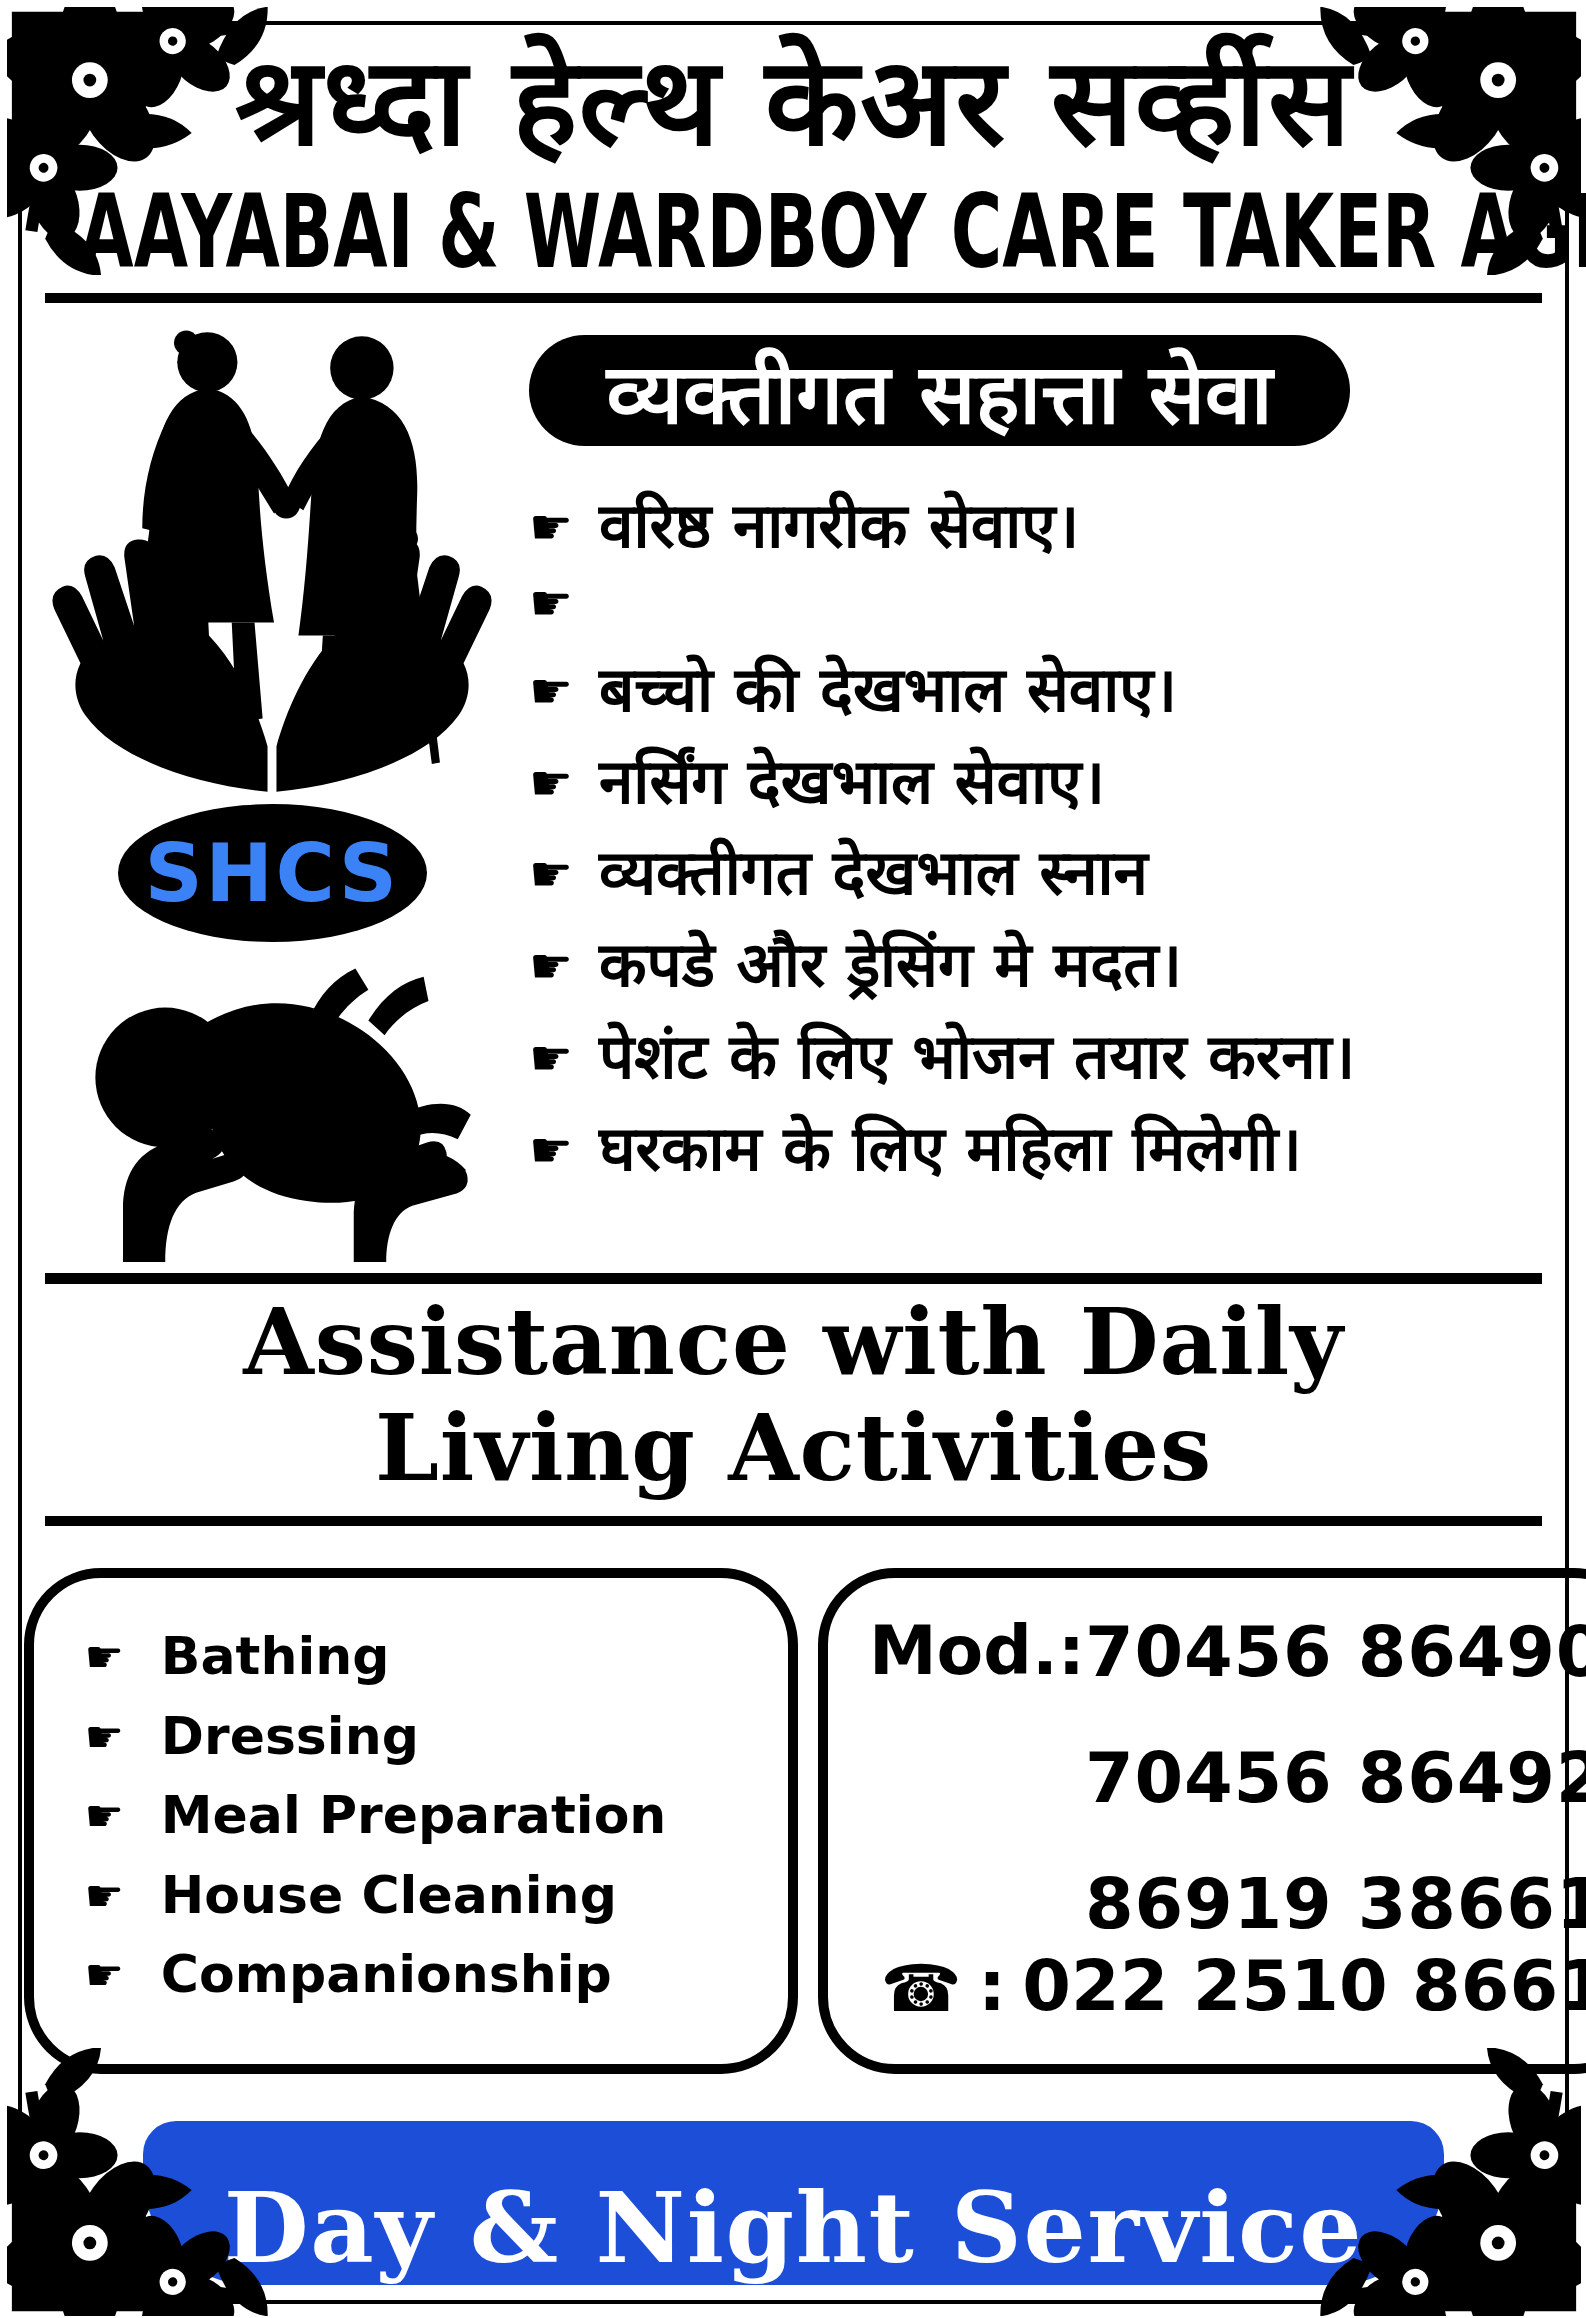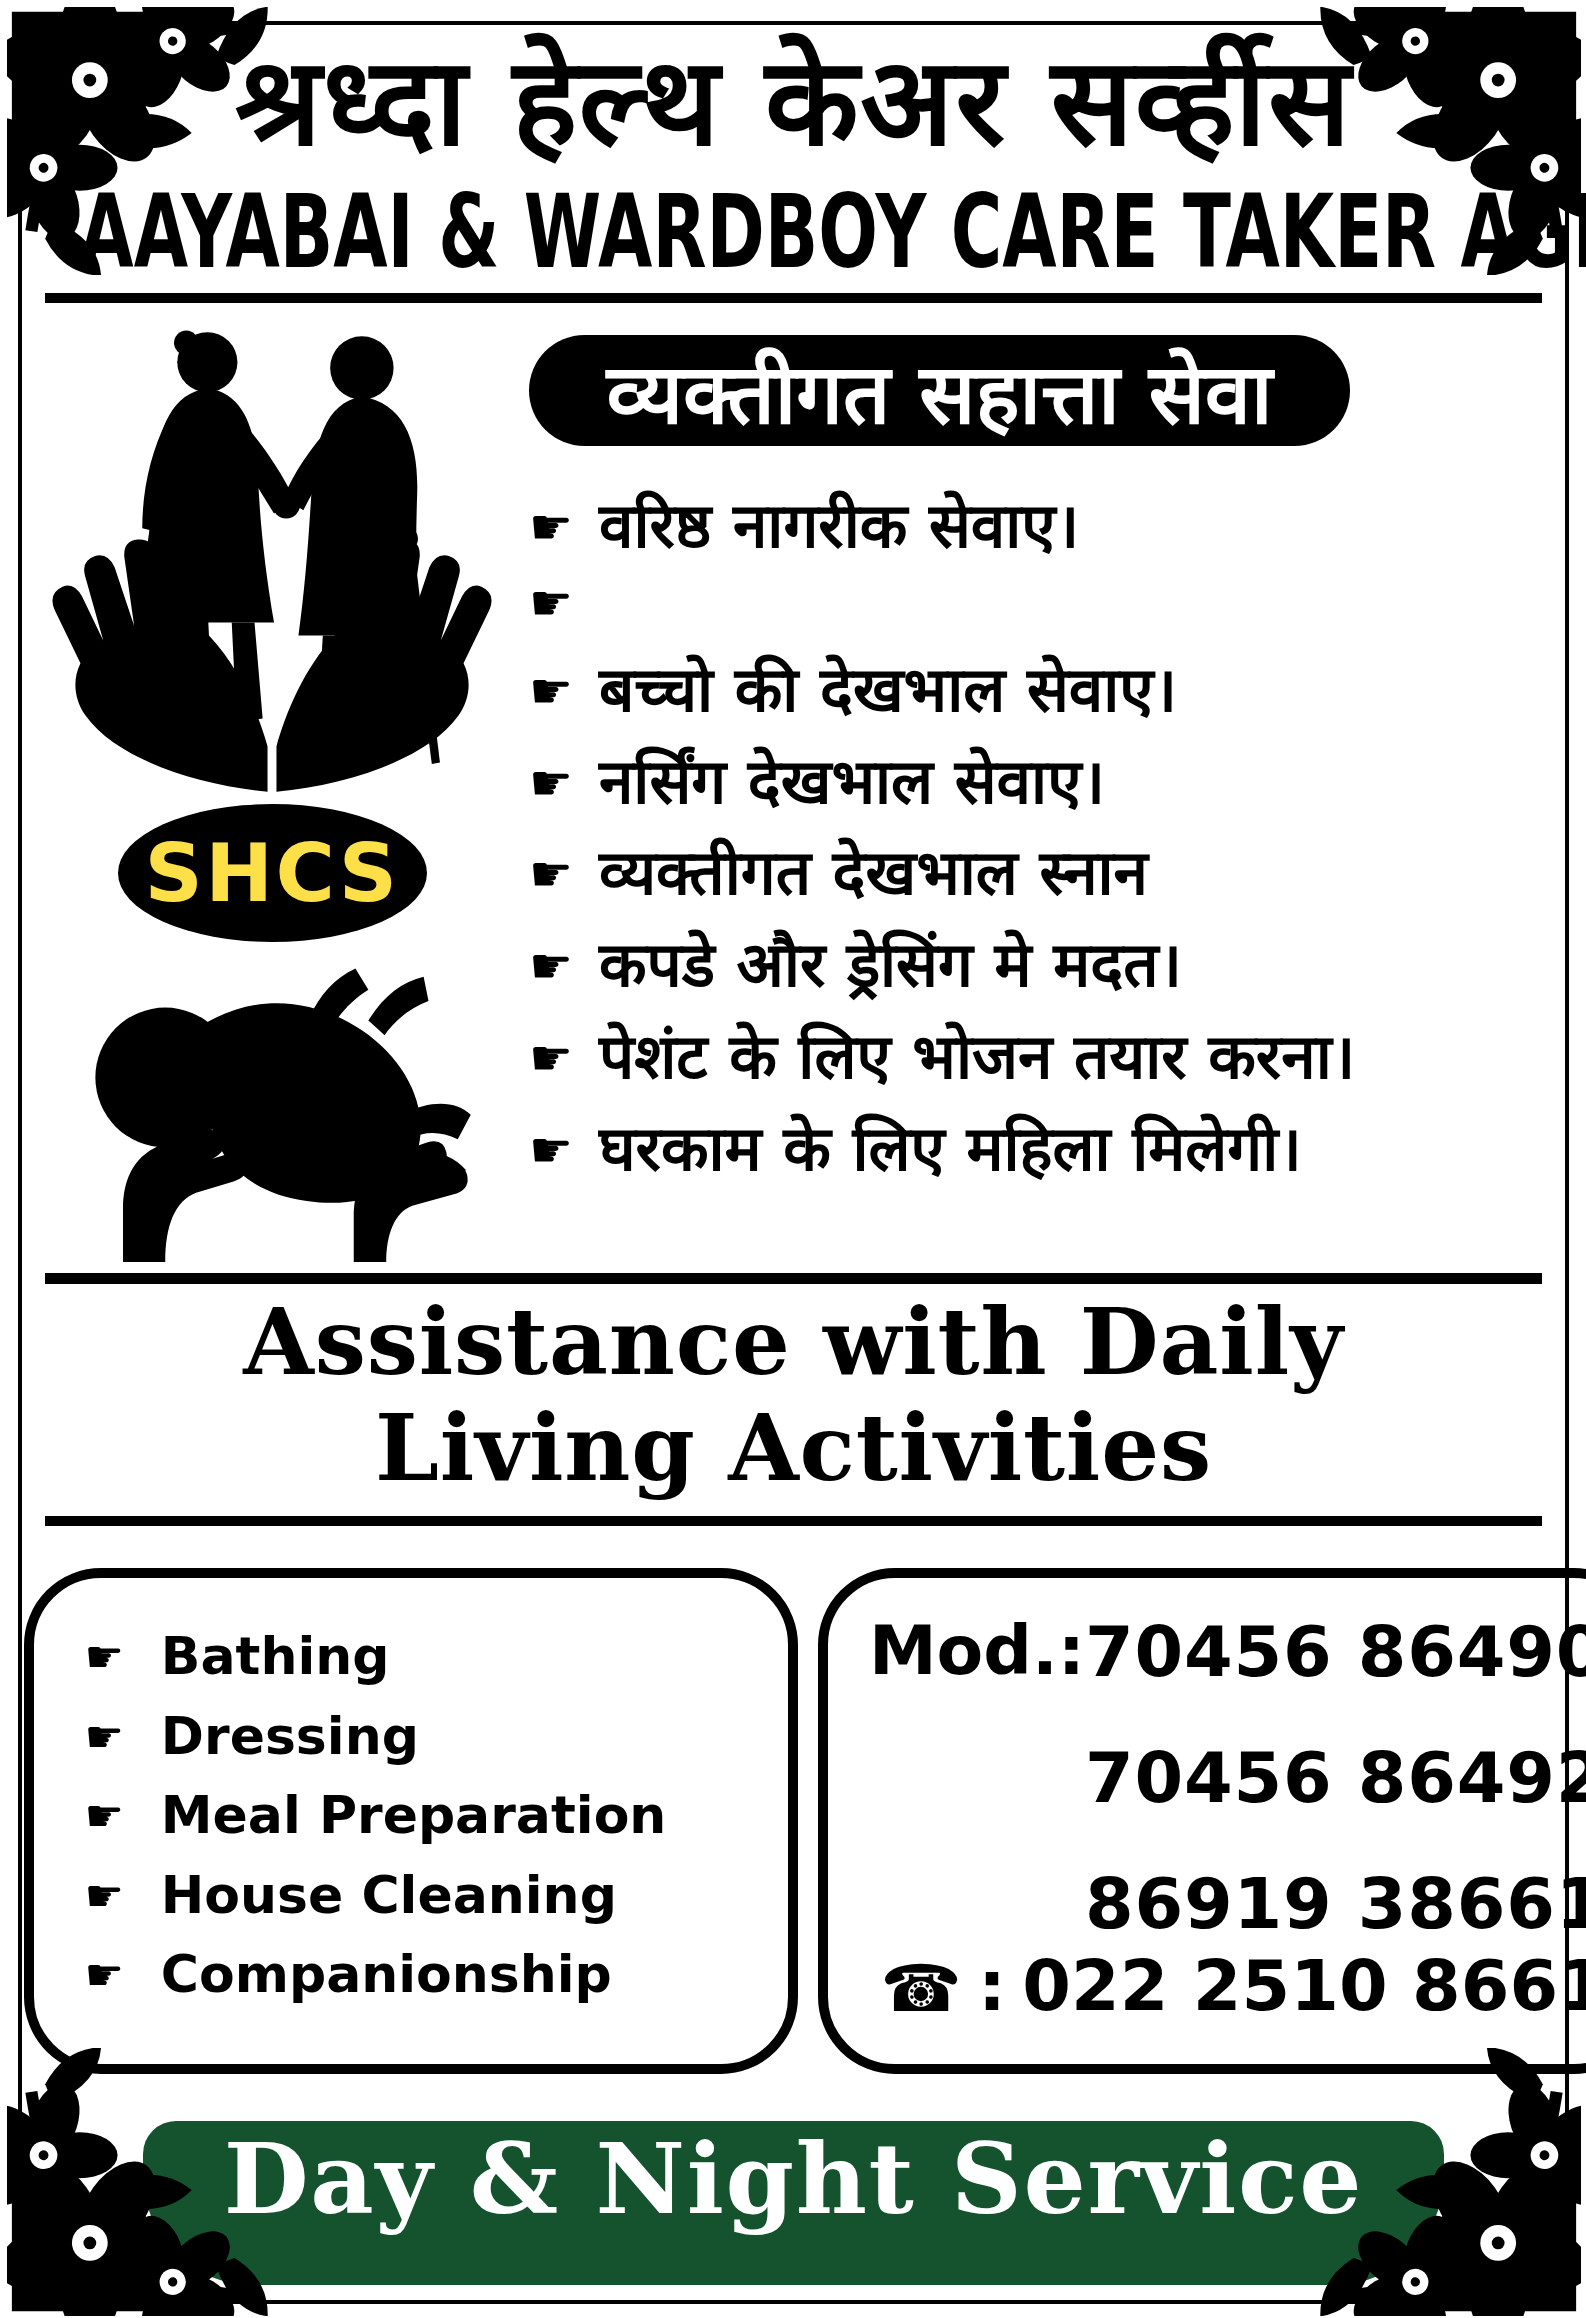--- a/index.html
+++ b/index.html
@@ -32,21 +32,21 @@
   .rule { height:10.6px; background:#000; margin:0 45px; }
   .title-rule { margin-top:9.8px; }
   
   .main { display:flex; padding:3.3px 21px 0 28px; }
   .left-col { flex:0 0 488px; display:flex; flex-direction:column; align-items:center; }
   .couple-svg { width:468px; height:488px; }
   .shcs {
     margin-top:9.8px; width:309px; height:138px; background:#000; border-radius:50%;
     display:flex; align-items:center; justify-content:center;
   }
-  .shcs span { color:#fde047; font-size:81px; font-weight:700; letter-spacing:2.4px; }
+  .shcs span { color:#3b82f6; font-size:81px; font-weight:700; letter-spacing:2.4px; }
   .baby-svg { width:455px; height:313px; margin-top:6.5px; }
   .right-col { flex:1; padding-left:13px; }
   .pill {
     margin-top:28px; width:821px; height:111px; background:#000; border-radius:68px;
     color:#fff; display:flex; align-items:center; justify-content:center;
     font-size:83px; font-weight:700; white-space:nowrap;
   }
   .svc-list { list-style:none; margin-top:34px; }
   .svc-item {
     display:flex; align-items:baseline; gap:26px;
@@ -75,23 +75,23 @@
   .mod-label { font-size:68px; font-weight:700; }
   .numbers { margin-left:auto; display:flex; flex-direction:column; gap:44px; padding-right:1.6px; }
   .number { font-size:70px; font-weight:700; letter-spacing:0.8px; white-space:nowrap; }
   .phone-line {
     margin-top:auto; display:flex; align-items:center; justify-content:flex-end;
     gap:16.3px; font-size:70px; font-weight:700; white-space:nowrap;
   }
   .phone-icon { font-size:65px; transform:translateY(1.6px); }
   
   .banner {
-    margin:47px auto 0; width:1301px; height:164px; background:#14532d;
+    margin:47px auto 0; width:1301px; height:164px; background:#1d4ed8;
     border-radius:33px 33px 110px 110px;
-    display:flex; align-items:flex-start; justify-content:center;
+    display:flex; align-items:flex-end; justify-content:center;
   }
   .banner span {
     color:#fff; font-family:"DejaVu Serif","Liberation Serif",serif;
     font-weight:700; font-size:98px; letter-spacing:1.6px; white-space:nowrap;
   }
 </style>
 </head>
 <body>
 
 <div class="page">

